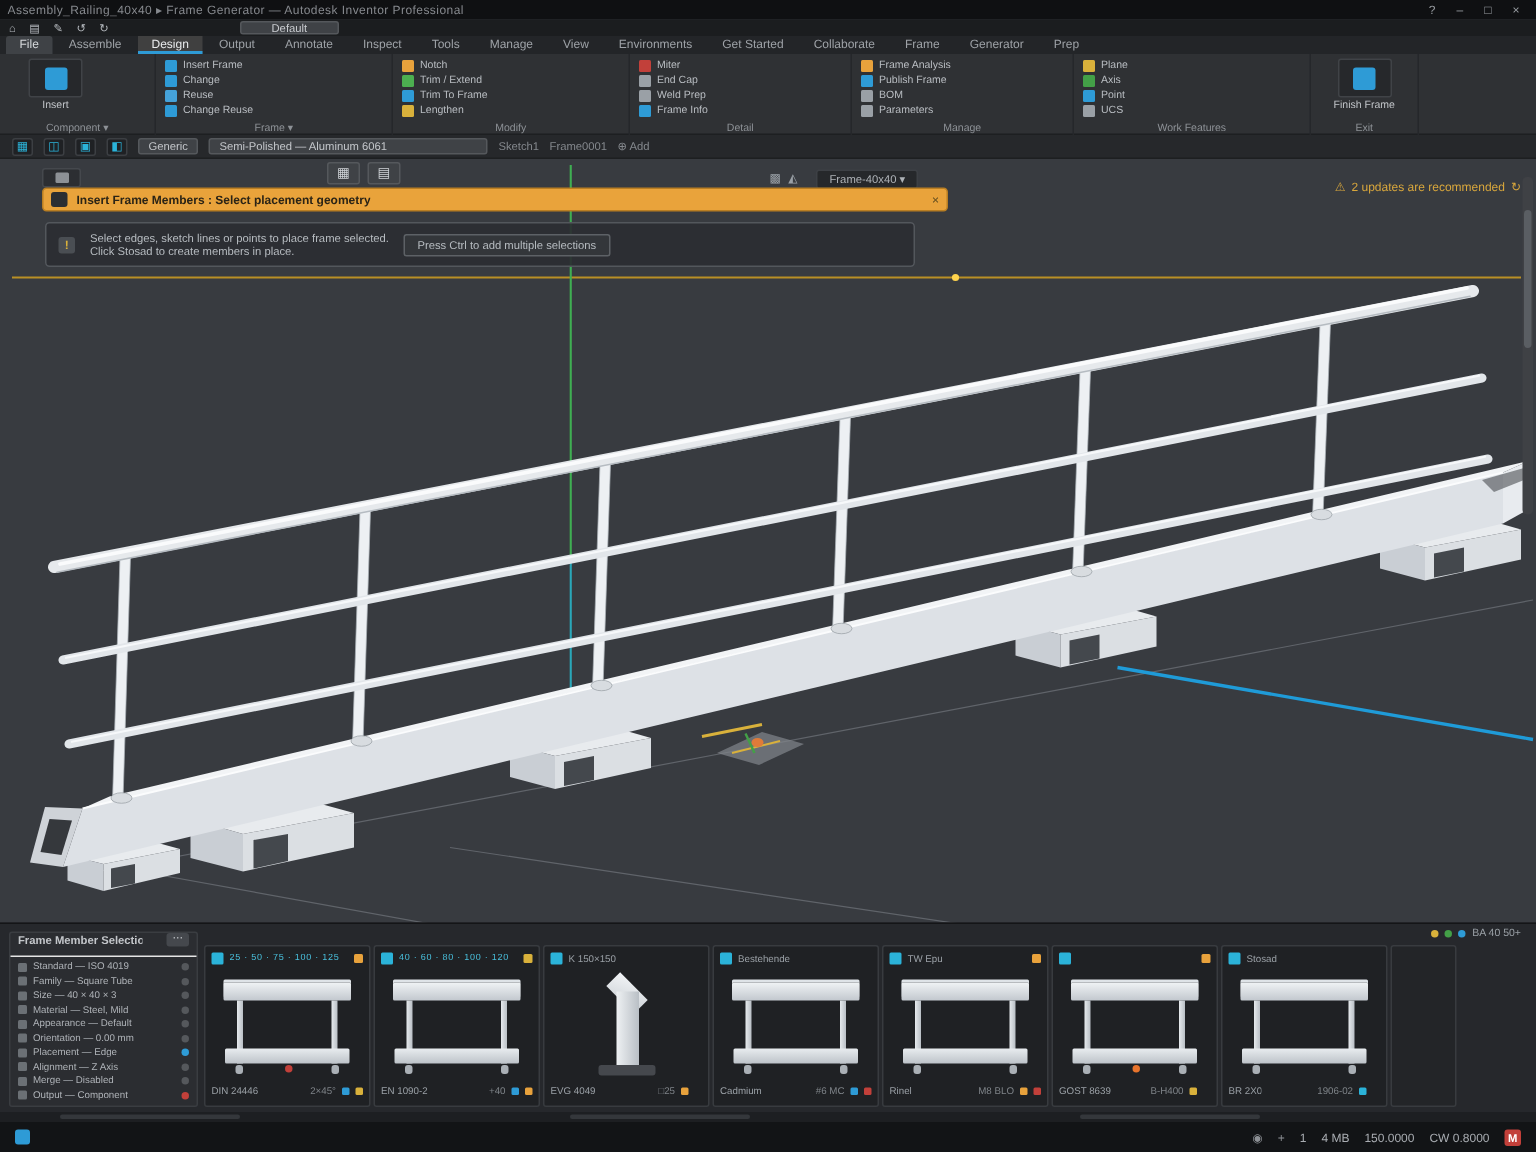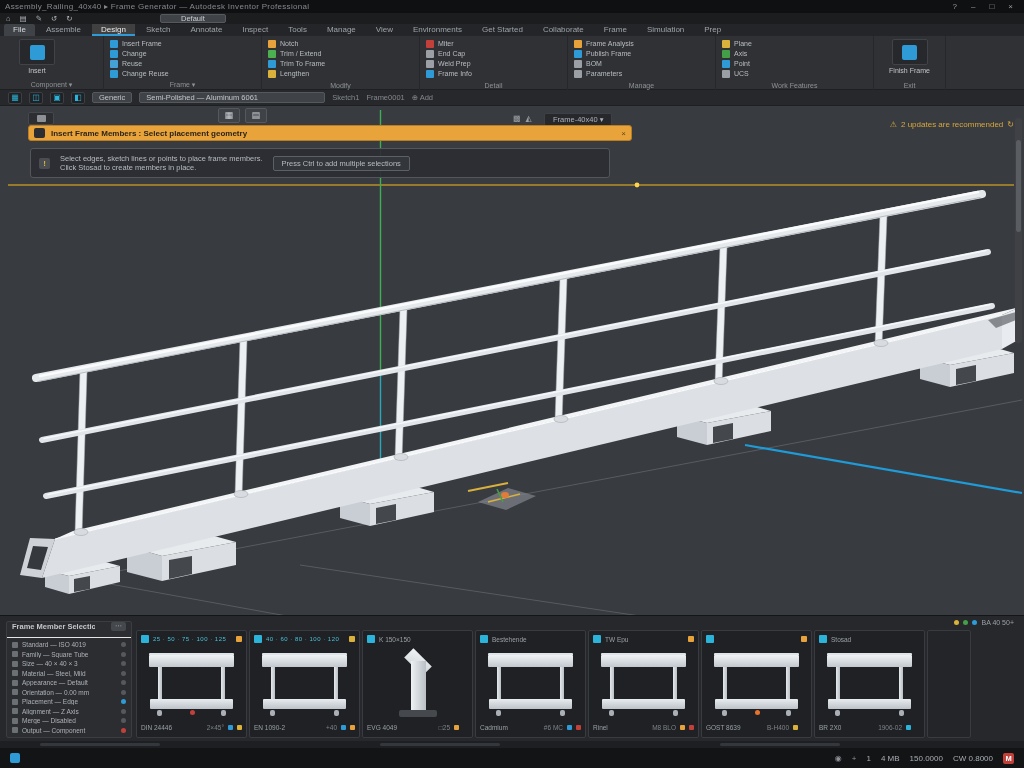--- a/index.html
+++ b/index.html
@@ -140,31 +140,31 @@
       <span class="qi">↺</span>
       <span class="qi">↻</span>
     </div>
   <div class="qat-btn" style="position:absolute;left:160px;top:14px;">Default</div>
 
   <div class="tabs">
 
   <span class="tab tab-file">File</span>
       <span class="tab">Assemble</span>
       <span class="tab active">Design</span>
-      <span class="tab">Sketch</span>
+      <span class="tab">Output</span>
       <span class="tab">Annotate</span>
       <span class="tab">Inspect</span>
       <span class="tab">Tools</span>
       <span class="tab">Manage</span>
       <span class="tab">View</span>
       <span class="tab">Environments</span>
       <span class="tab">Get Started</span>
       <span class="tab">Collaborate</span>
       <span class="tab">Frame</span>
-      <span class="tab">Simulation</span>
+      <span class="tab">Generator</span>
       <span class="tab">Prep</span>
     </div>
 
   <div class="ribbon">
     <div class="panel" style="width:104px">
       <div class="big-btn">
         <span class="big-ico">
             <span class="big-ico-glyph"></span>
           </span>
         <span class="big-lbl">Insert</span>
@@ -414,21 +414,21 @@
       <span>↻</span>
     </div>
     <div class="ov banner">
       <span class="banner-ico"></span>
       <span class="banner-text">Insert Frame Members :  Select placement geometry</span>
       <span class="banner-close">×</span>
     </div>
     <div class="ov hint">
       <span class="hint-badge">!</span>
       <span class="hint-text">
-        <div>Select edges, sketch lines or points to place frame members.</div>
+        <div>Select edges, sketch lines or points to place frame selected.</div>
         <div>Click Stosad to create members in place.</div>
       </span>
       <span class="hint-chip">Press Ctrl to add multiple selections</span>
     </div>
     <div class="ov vscroll">
         <span class="vthumb"></span>
       </div>
   </div>
 
   <div class="bottom">

